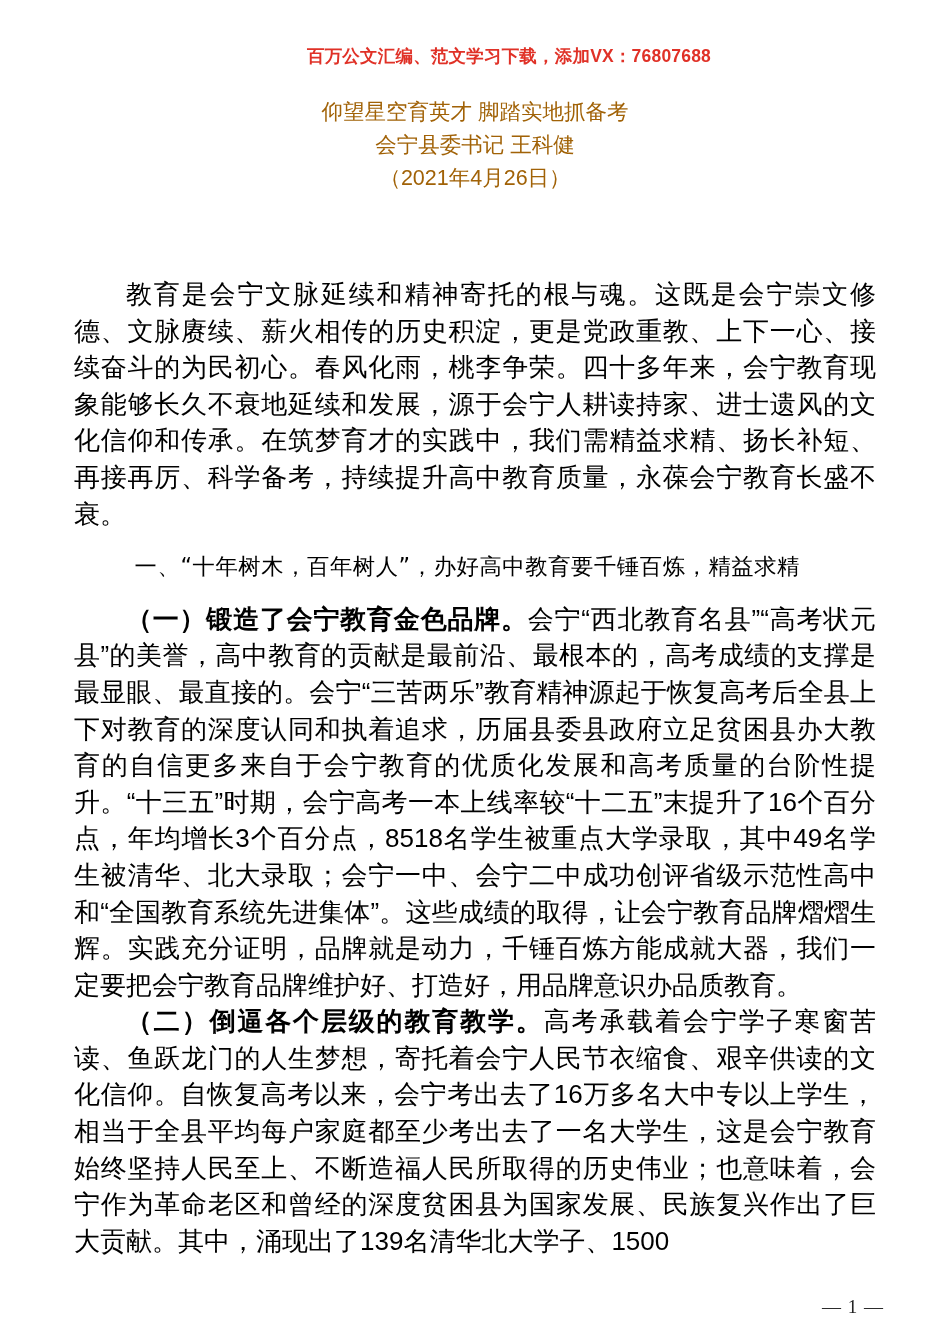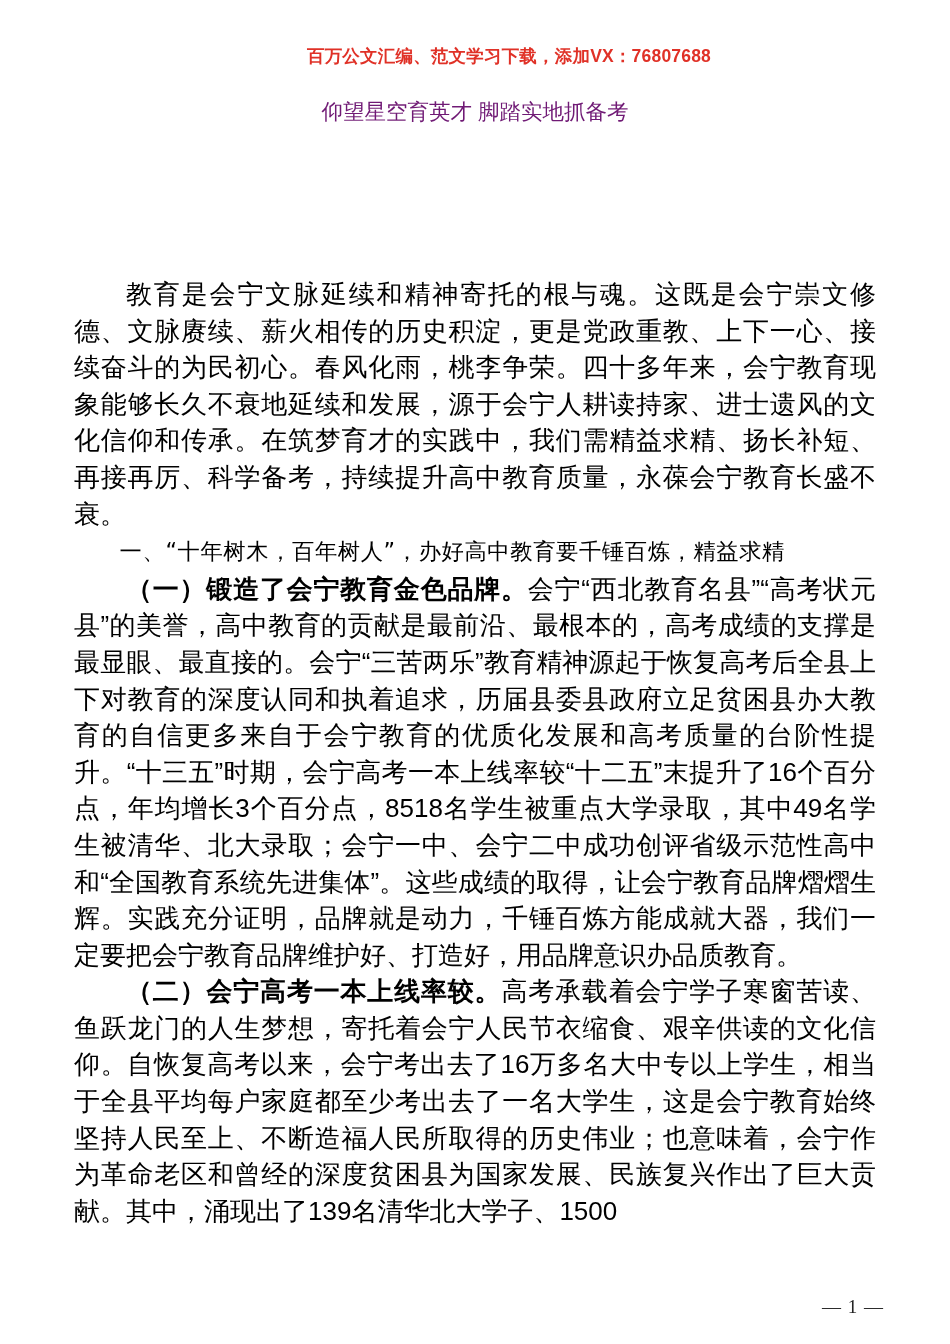--- a/index.html
+++ b/index.html
@@ -42,21 +42,21 @@
   .title-block {
     position: absolute;
     top: 96px;
     left: 0;
     width: 950px;
     text-align: center;
   }
   .title-line {
     font-size: 21.5px;
     line-height: 33px;
-    color: #701a75;
+    color: #a16207;
     white-space: nowrap;
   }
 
   
   .body-area {
     position: absolute;
     top: 276px;
     left: 74px;
     width: 802px;
   }
@@ -68,21 +68,21 @@
     text-align: justify;
     text-justify: inter-character;
     text-indent: 2em;
     letter-spacing: 0px;
     word-break: break-all;
     color: #000000;
   }
 
   
   p.section-heading {
-    margin: 1px;
+    margin: 16px;
     font-size: 22.3px;
     line-height: 36.6px;
     text-indent: 2em;
     font-family: "DejaVu Sans", "Liberation Sans", sans-serif;
     font-weight: normal;
     letter-spacing: 0.6px;
     color: #000000;
     white-space: nowrap;
   }
 
@@ -106,30 +106,32 @@
 </style>
 </head>
 <body>
 
 <div class="page">
 
   <div class="promo-header">百万公文汇编、范文学习下载，添加VX：76807688</div>
 
   <div class="title-block">
     <div class="title-line">仰望星空育英才  脚踏实地抓备考</div>
+    <div class="title-line">会宁县委书记  王科健</div>
+    <div class="title-line">（2021年4月26日）</div>
   </div>
 
   <div class="body-area">
 
     <p class="para">教育是会宁文脉延续和精神寄托的根与魂。这既是会宁崇文修德、文脉赓续、薪火相传的历史积淀，更是党政重教、上下一心、接续奋斗的为民初心。春风化雨，桃李争荣。四十多年来，会宁教育现象能够长久不衰地延续和发展，源于会宁人耕读持家、进士遗风的文化信仰和传承。在筑梦育才的实践中，我们需精益求精、扬长补短、再接再厉、科学备考，持续提升高中教育质量，永葆会宁教育长盛不衰。</p>
 
     <p class="section-heading">一、“十年树木，百年树人”，办好高中教育要千锤百炼，精益求精</p>
 
 
     <p class="para"><span class="lead-bold">（一）锻造了会宁教育金色品牌。</span><span>会宁“西北教育名县”“高考状元县”的美誉，高中教育的贡献是最前沿、最根本的，高考成绩的支撑是最显眼、最直接的。会宁“三苦两乐”教育精神源起于恢复高考后全县上下对教育的深度认同和执着追求，历届县委县政府立足贫困县办大教育的自信更多来自于会宁教育的优质化发展和高考质量的台阶性提升。“十三五”时期，会宁高考一本上线率较“十二五”末提升了16个百分点，年均增长3个百分点，8518名学生被重点大学录取，其中49名学生被清华、北大录取；会宁一中、会宁二中成功创评省级示范性高中和“全国教育系统先进集体”。这些成绩的取得，让会宁教育品牌熠熠生辉。实践充分证明，品牌就是动力，千锤百炼方能成就大器，我们一定要把会宁教育品牌维护好、打造好，用品牌意识办品质教育。</span></p>
 
-    <p class="para"><span class="lead-bold">（二）会宁高考一本上线率较。</span><span>高考承载着会宁学子寒窗苦读、鱼跃龙门的人生梦想，寄托着会宁人民节衣缩食、艰辛供读的文化信仰。自恢复高考以来，会宁考出去了16万多名大中专以上学生，相当于全县平均每户家庭都至少考出去了一名大学生，这是会宁教育始终坚持人民至上、不断造福人民所取得的历史伟业；也意味着，会宁作为革命老区和曾经的深度贫困县为国家发展、民族复兴作出了巨大贡献。其中，涌现出了139名清华北大学子、1500</span></p>
+    <p class="para"><span class="lead-bold">（二）倒逼各个层级的教育教学。</span><span>高考承载着会宁学子寒窗苦读、鱼跃龙门的人生梦想，寄托着会宁人民节衣缩食、艰辛供读的文化信仰。自恢复高考以来，会宁考出去了16万多名大中专以上学生，相当于全县平均每户家庭都至少考出去了一名大学生，这是会宁教育始终坚持人民至上、不断造福人民所取得的历史伟业；也意味着，会宁作为革命老区和曾经的深度贫困县为国家发展、民族复兴作出了巨大贡献。其中，涌现出了139名清华北大学子、1500</span></p>
 
   </div>
 
   <div class="page-footer">— 1 —</div>
 
 </div>
 
 </body></html>

